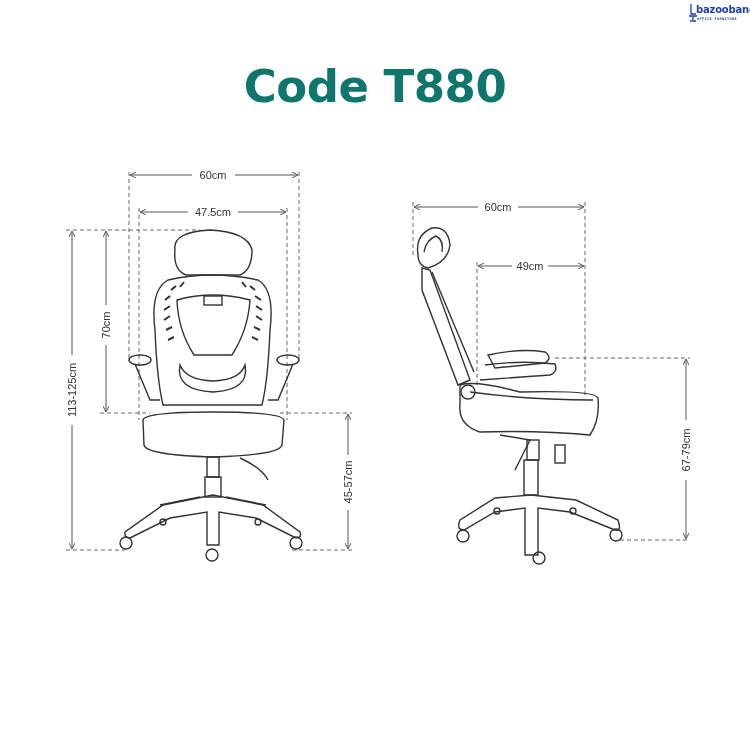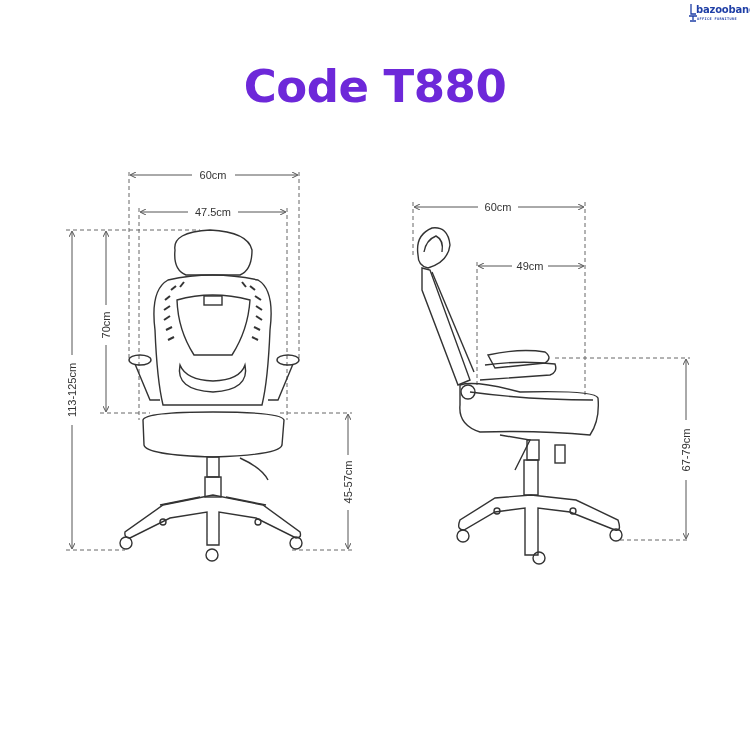--- a/index.html
+++ b/index.html
@@ -1,20 +1,20 @@
 <!DOCTYPE html>
 <html><head>
   <meta charset="utf-8">
   <style>
     html, body { margin: 0; padding: 0; background: #ffffff; }
     body { width: 750px; height: 750px; position: relative; overflow: hidden; font-family: "Liberation Sans", sans-serif; }
     .logo { position: absolute; left: 688px; top: 3px; width: 60px; height: 22px; }
     .logo-word { position: absolute; left: 8px; top: 1px; font-family: "DejaVu Sans", sans-serif; font-weight: bold; font-size: 10px; color: #1f3fa6; letter-spacing: -0.2px; }
     .logo-tag { position: absolute; left: 9px; top: 14px; font-family: "DejaVu Sans Mono", monospace; font-size: 3.5px; color: #1f3fa6; letter-spacing: 0.4px; font-weight: bold; }
-    .title { position: absolute; left: 0; top: 60px; width: 750px; text-align: center; font-family: "DejaVu Sans", sans-serif; font-weight: bold; font-size: 45px; color: #6d28d9; letter-spacing: -0.5px; }
+    .title { position: absolute; left: 0; top: 60px; width: 750px; text-align: center; font-family: "DejaVu Sans", sans-serif; font-weight: bold; font-size: 45px; color: #0f766e; letter-spacing: -0.5px; }
     svg.drawing { position: absolute; left: 0; top: 0; }
     .dim-text { font-family: "Liberation Sans", sans-serif; font-size: 11px; fill: #333; }
   </style>
 </head>
 <body>
 
 <div class="logo">
   <svg width="10" height="20" style="position:absolute;left:0;top:0">
     <path d="M3 1 L3 11 L8 11 M1 13 L9 13 M5 13 L5 17 M2 18 L8 18" stroke="#1f3fa6" stroke-width="1.3" fill="none"></path>
   </svg>

